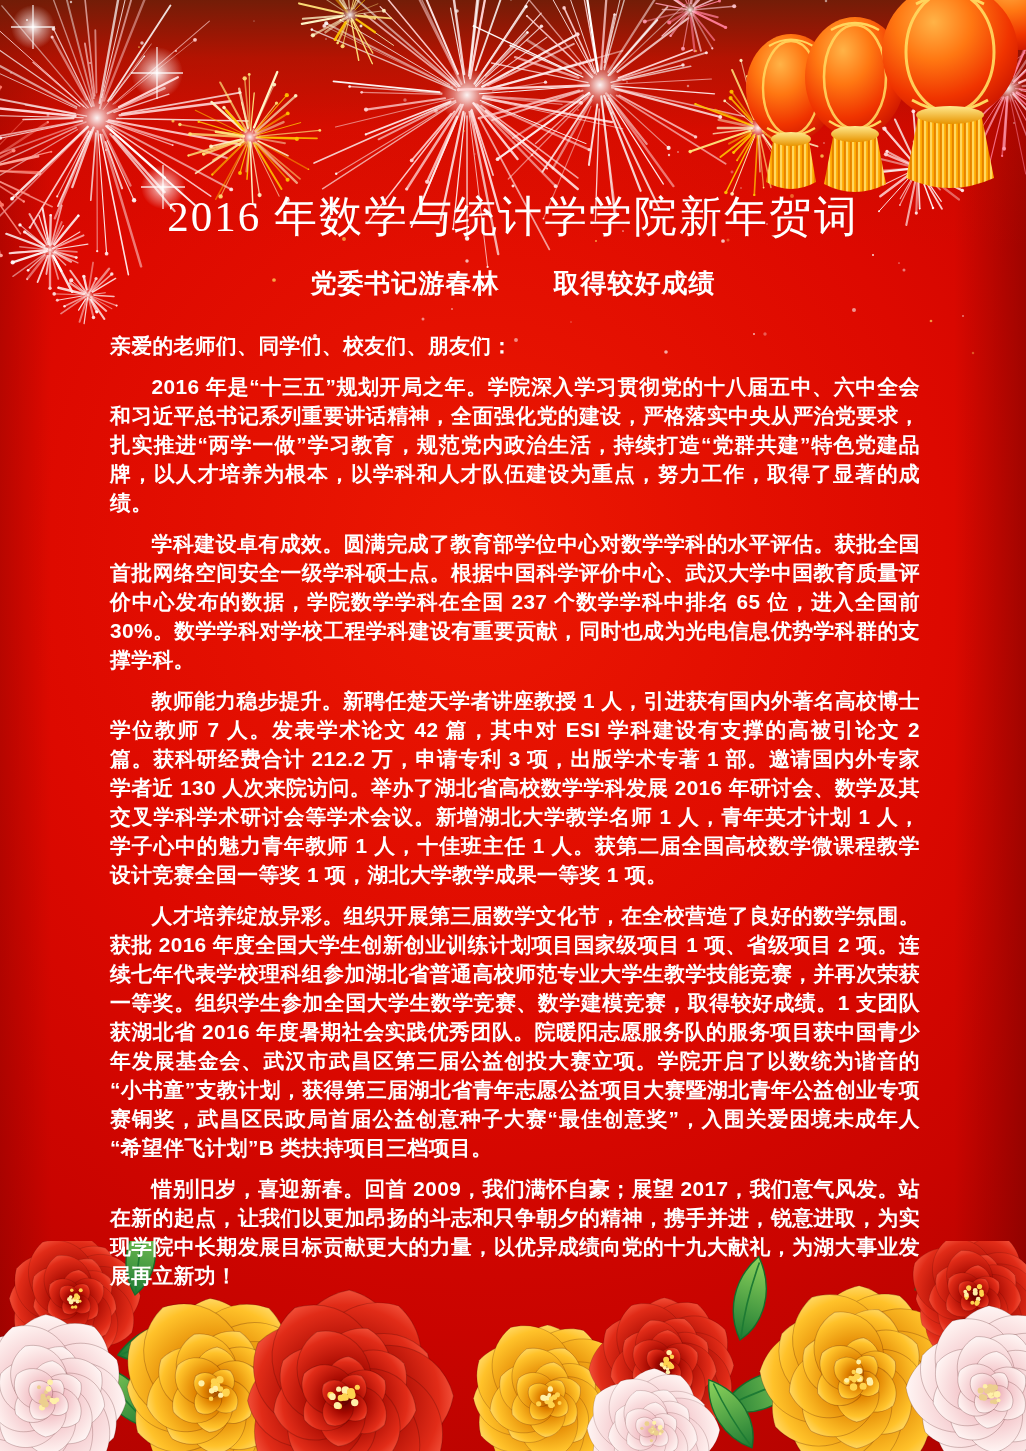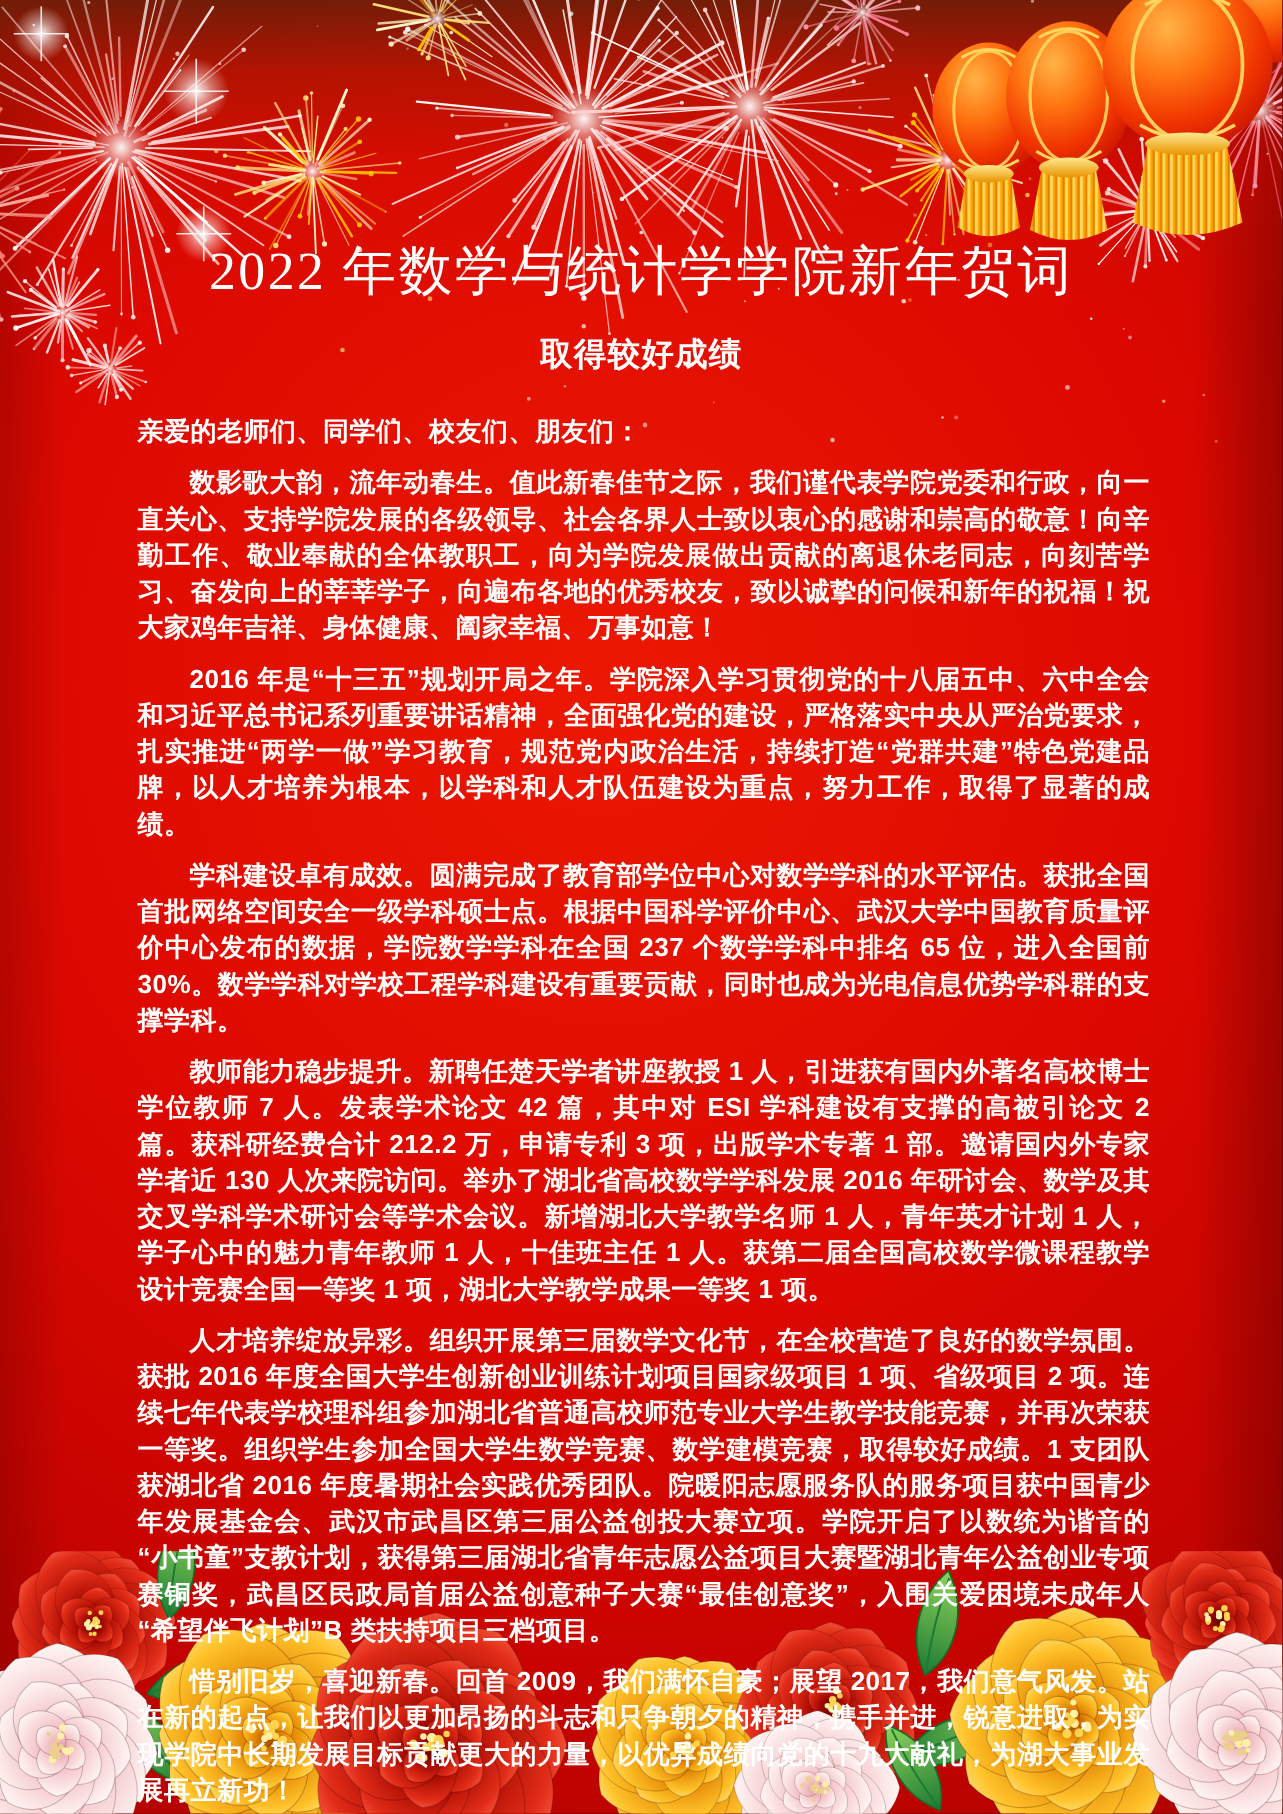--- a/index.html
+++ b/index.html
@@ -981,29 +981,29 @@
     <g>
       <path d="M918,118 L982,118 L994,178 Q950,198 906,178 Z" fill="url(#fr)"></path>
       <ellipse cx="950" cy="52" rx="68" ry="68" fill="url(#lg)"></ellipse>
       <ellipse cx="950" cy="52" rx="44" ry="60" fill="none" stroke="#ffd65e" stroke-width="3" opacity=".95"></ellipse>
       <path d="M916,4 q34,-18 68,0" stroke="#ffd65e" stroke-width="2.8" fill="none"></path>
       <path d="M912,100 q38,22 76,0" stroke="#ffd65e" stroke-width="2.8" fill="none"></path>
       <ellipse cx="950" cy="115" rx="34" ry="9" fill="url(#collar)"></ellipse>
     </g>
   </svg>
 
-  <h1 class="title">2022 年数学与统计学学院新年贺词</h1>
+  <h1 class="title">2016 年数学与统计学学院新年贺词</h1>
 
   <div class="byline">
+    <span>党委书记游春林</span>
     <span>取得较好成绩</span>
   </div>
 
   <div class="content">
     <p class="salutation">亲爱的老师们、同学们、校友们、朋友们：</p>
-    <p>数影歌大韵，流年动春生。值此新春佳节之际，我们谨代表学院党委和行政，向一直关心、支持学院发展的各级领导、社会各界人士致以衷心的感谢和崇高的敬意！向辛勤工作、敬业奉献的全体教职工，向为学院发展做出贡献的离退休老同志，向刻苦学习、奋发向上的莘莘学子，向遍布各地的优秀校友，致以诚挚的问候和新年的祝福！祝大家鸡年吉祥、身体健康、阖家幸福、万事如意！</p>
     <p>2016 年是“十三五”规划开局之年。学院深入学习贯彻党的十八届五中、六中全会和习近平总书记系列重要讲话精神，全面强化党的建设，严格落实中央从严治党要求，扎实推进“两学一做”学习教育，规范党内政治生活，持续打造“党群共建”特色党建品牌，以人才培养为根本，以学科和人才队伍建设为重点，努力工作，取得了显著的成绩。</p>
     <p>学科建设卓有成效。圆满完成了教育部学位中心对数学学科的水平评估。获批全国首批网络空间安全一级学科硕士点。根据中国科学评价中心、武汉大学中国教育质量评价中心发布的数据，学院数学学科在全国 237 个数学学科中排名 65 位，进入全国前 30%。数学学科对学校工程学科建设有重要贡献，同时也成为光电信息优势学科群的支撑学科。</p>
     <p>教师能力稳步提升。新聘任楚天学者讲座教授 1 人，引进获有国内外著名高校博士学位教师 7 人。发表学术论文 42 篇，其中对 ESI 学科建设有支撑的高被引论文 2 篇。获科研经费合计 212.2 万，申请专利 3 项，出版学术专著 1 部。邀请国内外专家学者近 130 人次来院访问。举办了湖北省高校数学学科发展 2016 年研讨会、数学及其交叉学科学术研讨会等学术会议。新增湖北大学教学名师 1 人，青年英才计划 1 人，学子心中的魅力青年教师 1 人，十佳班主任 1 人。获第二届全国高校数学微课程教学设计竞赛全国一等奖 1 项，湖北大学教学成果一等奖 1 项。</p>
     <p>人才培养绽放异彩。组织开展第三届数学文化节，在全校营造了良好的数学氛围。获批 2016 年度全国大学生创新创业训练计划项目国家级项目 1 项、省级项目 2 项。连续七年代表学校理科组参加湖北省普通高校师范专业大学生教学技能竞赛，并再次荣获一等奖。组织学生参加全国大学生数学竞赛、数学建模竞赛，取得较好成绩。1 支团队获湖北省 2016 年度暑期社会实践优秀团队。院暖阳志愿服务队的服务项目获中国青少年发展基金会、武汉市武昌区第三届公益创投大赛立项。学院开启了以数统为谐音的“小书童”支教计划，获得第三届湖北省青年志愿公益项目大赛暨湖北青年公益创业专项赛铜奖，武昌区民政局首届公益创意种子大赛“最佳创意奖”，入围关爱困境未成年人“希望伴飞计划”B 类扶持项目三档项目。</p>
     <p>惜别旧岁，喜迎新春。回首 2009，我们满怀自豪；展望 2017，我们意气风发。站在新的起点，让我们以更加昂扬的斗志和只争朝夕的精神，携手并进，锐意进取，为实现学院中长期发展目标贡献更大的力量，以优异成绩向党的十九大献礼，为湖大事业发展再立新功！</p>
   </div>
 
   <svg id="flowers" class="layer" width="1026" height="210" viewBox="0 1241 1026 210">
     <defs>
       <path id="petal" d="M0,10 C20,8 37,-6 35,-32 C33,-54 18,-68 0,-72 C-18,-68 -33,-54 -35,-32 C-37,-6 -20,8 0,10 Z"></path>

